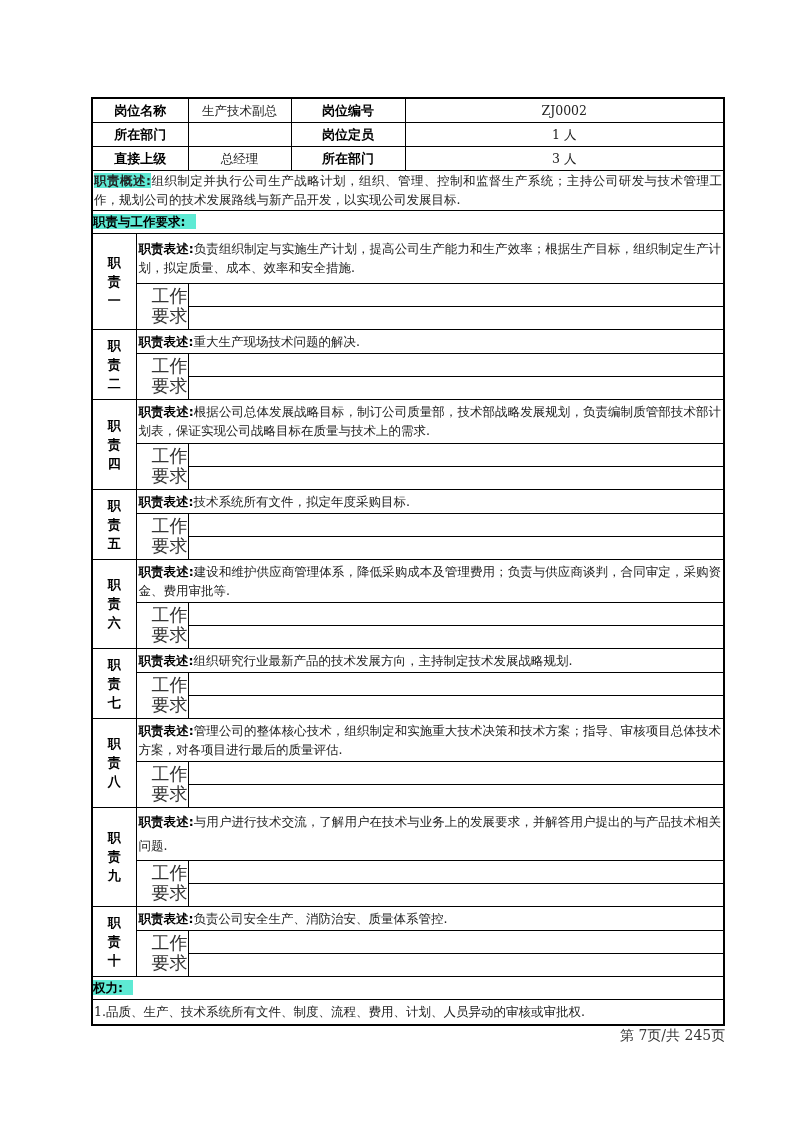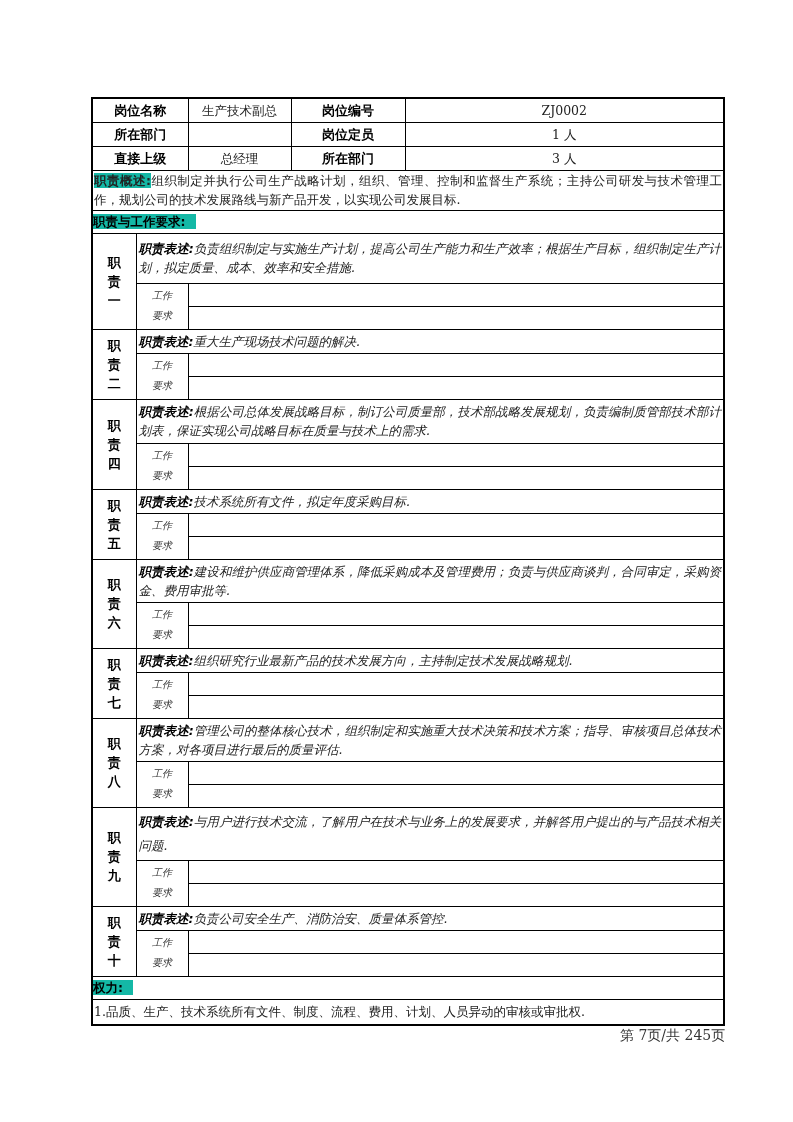--- a/index.html
+++ b/index.html
@@ -5,25 +5,25 @@
   html, body { margin: 0; padding: 0; background: #ffffff; }
   body { width: 793px; height: 1122px; position: relative; overflow: hidden;
          font-family: "DejaVu Serif", "Liberation Serif", serif; color: #000; }
   .page { position: absolute; left: 91px; top: 97px; width: 632px; }
   table { border-collapse: collapse; width: 632px; table-layout: fixed; }
   td { border: 1px solid #000; padding: 0; font-size: 12.5px; line-height: 19px; vertical-align: middle; }
   table.outer { border: 2px solid #000000; }
   .hdr { font-family: "DejaVu Sans", "Liberation Sans", sans-serif; font-weight: bold; text-align: center; font-size: 13px; }
   .val { text-align: center; color: #222; }
   .sect { font-family: "DejaVu Sans", "Liberation Sans", sans-serif; font-weight: bold; }
-  .shade { background: #14b8a6; }
+  .shade { background: #5eead4; }
   .para { padding: 0 1px; text-align: justify; color: #222; }
   .num { font-family: "DejaVu Sans", "Liberation Sans", sans-serif; font-weight: bold; text-align: center; font-size: 13px; line-height: 19px; }
-  .reqlabel { text-align: center; color: #333; font-size: 10px; line-height: 20px; font-style: italic; }
-  .desc { padding: 2px 2px; color: #222; text-align: justify; font-style: italic; }
+  .reqlabel { text-align: right; color: #333; font-size: 18px; line-height: 20px; }
+  .desc { padding: 2px 2px; color: #222; text-align: justify; }
   .desc b { font-family: "DejaVu Sans", "Liberation Sans", sans-serif; color: #000; }
   .footer { position: absolute; left: 620px; top: 1027px; font-size: 14px; color: #333; }
   td.blank { height: 22px; }
 </style>
 </head>
 <body>
 
 <div class="page">
 <table class="outer">
   <colgroup>

